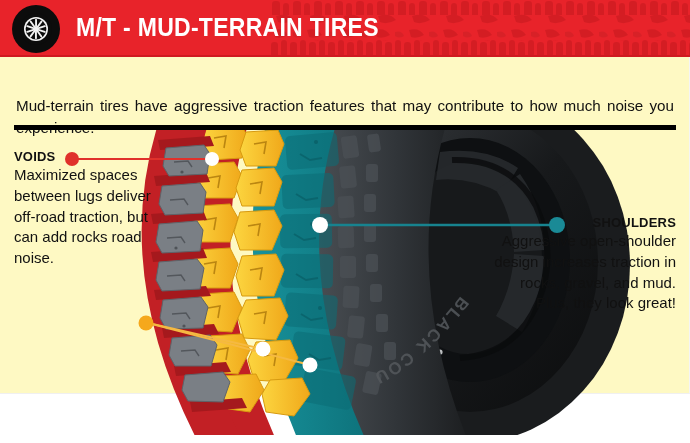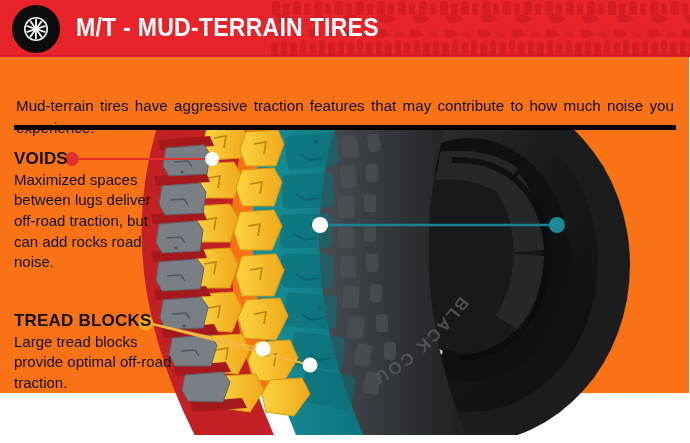--- a/index.html
+++ b/index.html
@@ -5,21 +5,21 @@
   * { margin:0; padding:0; box-sizing:border-box; }
   html, body {
     width:690px; height:443px;
     font-family:"Liberation Sans", sans-serif;
     background:#ffffff;
     overflow:hidden;
   }
   #page {
     position:relative;
     width:690px; height:394px;
-    background:#f97316;
+    background:#fef9c3;
     border-bottom:1px solid #f0f0f0;
     border-right:1px solid #f4f4f4;
   }
 
   
   #header {
     position:absolute; left:0; top:0;
     width:690px; height:57px;
     background:#e8232a;
     overflow:hidden;
@@ -67,21 +67,21 @@
 
   
   #art {
     position:absolute; left:0; top:130px;
     width:690px; height:305px;
   }
 
   
   .callout { position:absolute; }
   .callout .heading {
-    font-size:17px;
+    font-size:13px;
     font-weight:bold;
     color:#111111;
     letter-spacing:.2px;
     white-space:nowrap;
     line-height:1.1;
   }
   .callout .body {
     font-size:15px;
     line-height:1.38;
     color:#111111;
@@ -346,21 +346,19 @@
     <line x1="322" y1="225" x2="555" y2="225" stroke="#17838f" stroke-width="2.4"></line>
     <circle cx="557" cy="225" r="8" fill="#1a8a96"></circle>
     <circle cx="320" cy="225" r="8" fill="#ffffff"></circle>
   </svg>
 
   <div class="callout" id="callout-voids">
     <div class="heading">VOIDS</div>
     <div class="body">Maximized spaces between lugs deliver off-road traction, but can add rocks road noise.</div>
   </div>
 
-  <div class="callout" id="callout-tread">
-    <div class="heading">TREAD BLOCKS</div>
-    <div class="body">Large tread blocks provide optimal off-road traction.</div>
+
+  <div class="callout" id="callout-shoulders">
+    <div class="heading">SHOULDERS</div>
+    <div class="body">Aggressive open-shoulder design increases traction in rocks, gravel, and mud. Plus, they look great!</div>
   </div>
 
-  <div class="callout" id="callout-shoulders">
-  </div>
-
 </div>
 
 </body></html>

